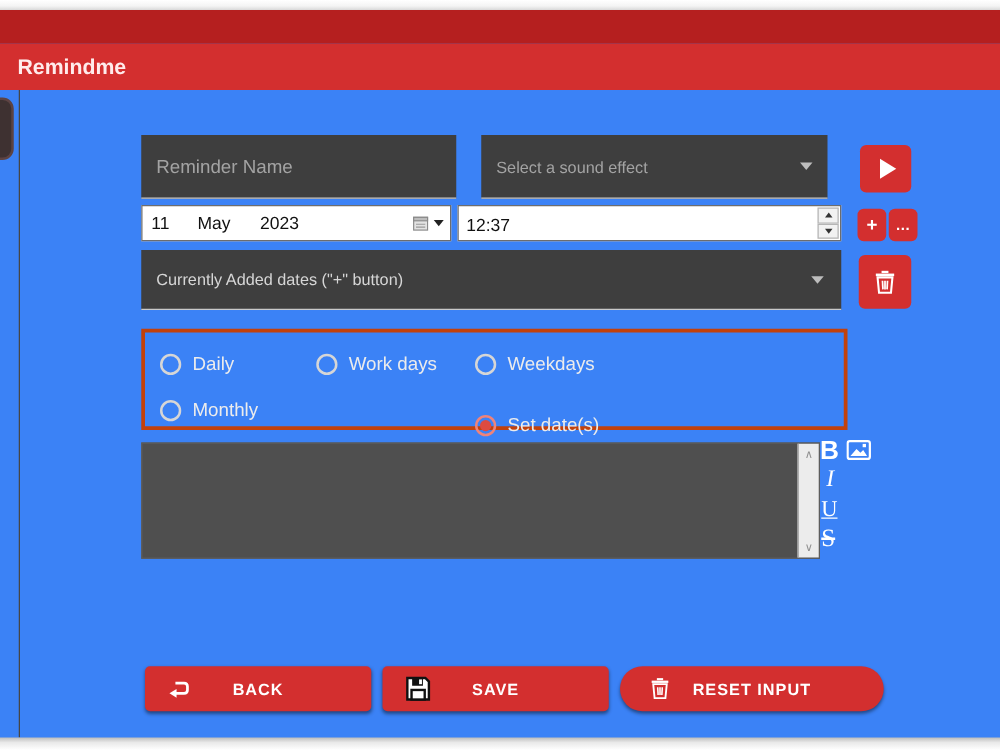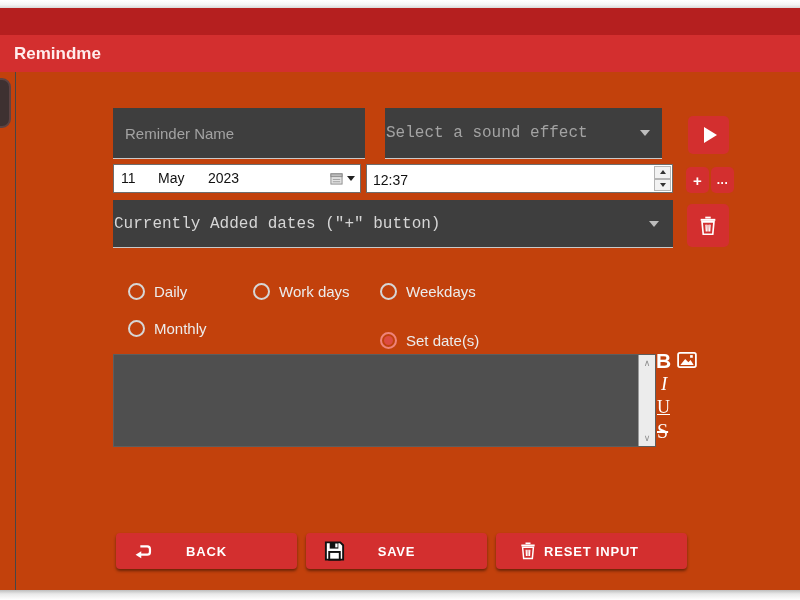--- a/index.html
+++ b/index.html
@@ -1,39 +1,39 @@
 <!DOCTYPE html>
 <html><head>
 <meta charset="utf-8">
 <style>
   * { margin:0; padding:0; box-sizing:border-box; }
   html,body { width:800px; height:600px; background:#333; }
-  .screen { position:relative; width:800px; height:600px; background:#c2410c;
+  .screen { position:relative; width:800px; height:600px; background:#3b82f6;
             overflow:hidden; font-family:"Liberation Sans", sans-serif; }
 
   
   .top-strip    { position:absolute; left:0; top:0; width:800px; height:8px;
                   background:linear-gradient(to bottom,#ffffff 0%,#f4f4f4 60%,#d9d9d9 100%); }
   .titlebar-dark{ position:absolute; left:0; top:8px; width:800px; height:27px; background:#b51f1f; }
   .titlebar     { position:absolute; left:0; top:35px; width:800px; height:37px; background:#d32f2f; }
   .titlebar .app-title { position:absolute; left:14px; top:0; line-height:37px;
                   font-size:17px; font-weight:bold; color:#ffecec; }
   .bottom-strip { position:absolute; left:0; top:590px; width:800px; height:10px;
                   background:linear-gradient(to bottom,#bdbdbd 0%,#e9e9e9 40%,#ffffff 100%); }
   .left-tab     { position:absolute; left:-9px; top:78px; width:20px; height:50px;
                   border-radius:9px; background:#3e3131; border:2px solid #5d4343; }
   .v-line       { position:absolute; left:15px; top:72px; width:1px; height:518px; background:#464646; }
 
   
   .mat-field { position:absolute; background:#3e3e3e; border-bottom:1px solid #c9c9c9; }
   .mat-field input { width:100%; height:100%; background:transparent; border:none; outline:none;
                   color:#e0e0e0; font-size:15px; padding:0 12px; font-family:inherit; }
   .mat-field input::placeholder { color:#a3a3a3; opacity:1; }
-  .field-label { position:absolute; left:1px; top:0; height:100%; display:flex; align-items:center;
-                  font-size:16px; color:#a3a3a3;font-family:Liberation Mono, monospace; }
+  .field-label { position:absolute; left:12px; top:0; height:100%; display:flex; align-items:center;
+                  font-size:13px; color:#a3a3a3; }
   .dd-arrow { position:absolute; right:12px; top:50%; margin-top:-3px; width:0; height:0;
                   border-left:5px solid transparent; border-right:5px solid transparent;
                   border-top:6px solid #bdbdbd; }
 
   #field-name  { left:113px; top:108px; width:252px; height:51px; }
   #field-sound { left:385px; top:108px; width:277px; height:51px; }
   #field-dates { left:113px; top:200px; width:560px; height:48px; }
   #field-dates .field-label { color:#d6d6d6; }
   #field-dates .dd-arrow { right:14px; }
 
@@ -100,21 +100,21 @@
   #fmt-strike { left:657px; top:420px; font-size:20px; text-decoration:line-through; font-family:"Liberation Serif",serif; }
 
   
   .footer-btn { position:absolute; top:533px; height:36px; background:#d32f2f; border:none; border-radius:4px;
                box-shadow:0 2px 3px rgba(0,0,0,.45); cursor:pointer; display:flex; align-items:center; }
   .footer-btn .f-label { flex:1; text-align:center; color:#fff; font-weight:bold; font-size:13px;
                letter-spacing:.8px; font-family:inherit; }
   .footer-btn .f-icon { position:absolute; left:17px; top:50%; transform:translateY(-50%); display:flex; }
   #btn-back  { left:116px; width:181px; }
   #btn-save  { left:306px; width:181px; }
-  #btn-reset { left:496px; width:191px; }
+  #btn-reset { left:496px; width:211px;border-radius:18px; }
 </style>
 </head>
 <body>
 
 <div class="screen">
 
   <div class="top-strip"></div>
   <div class="titlebar-dark"></div>
   <div class="titlebar">
     <span class="app-title">Remindme</span>

